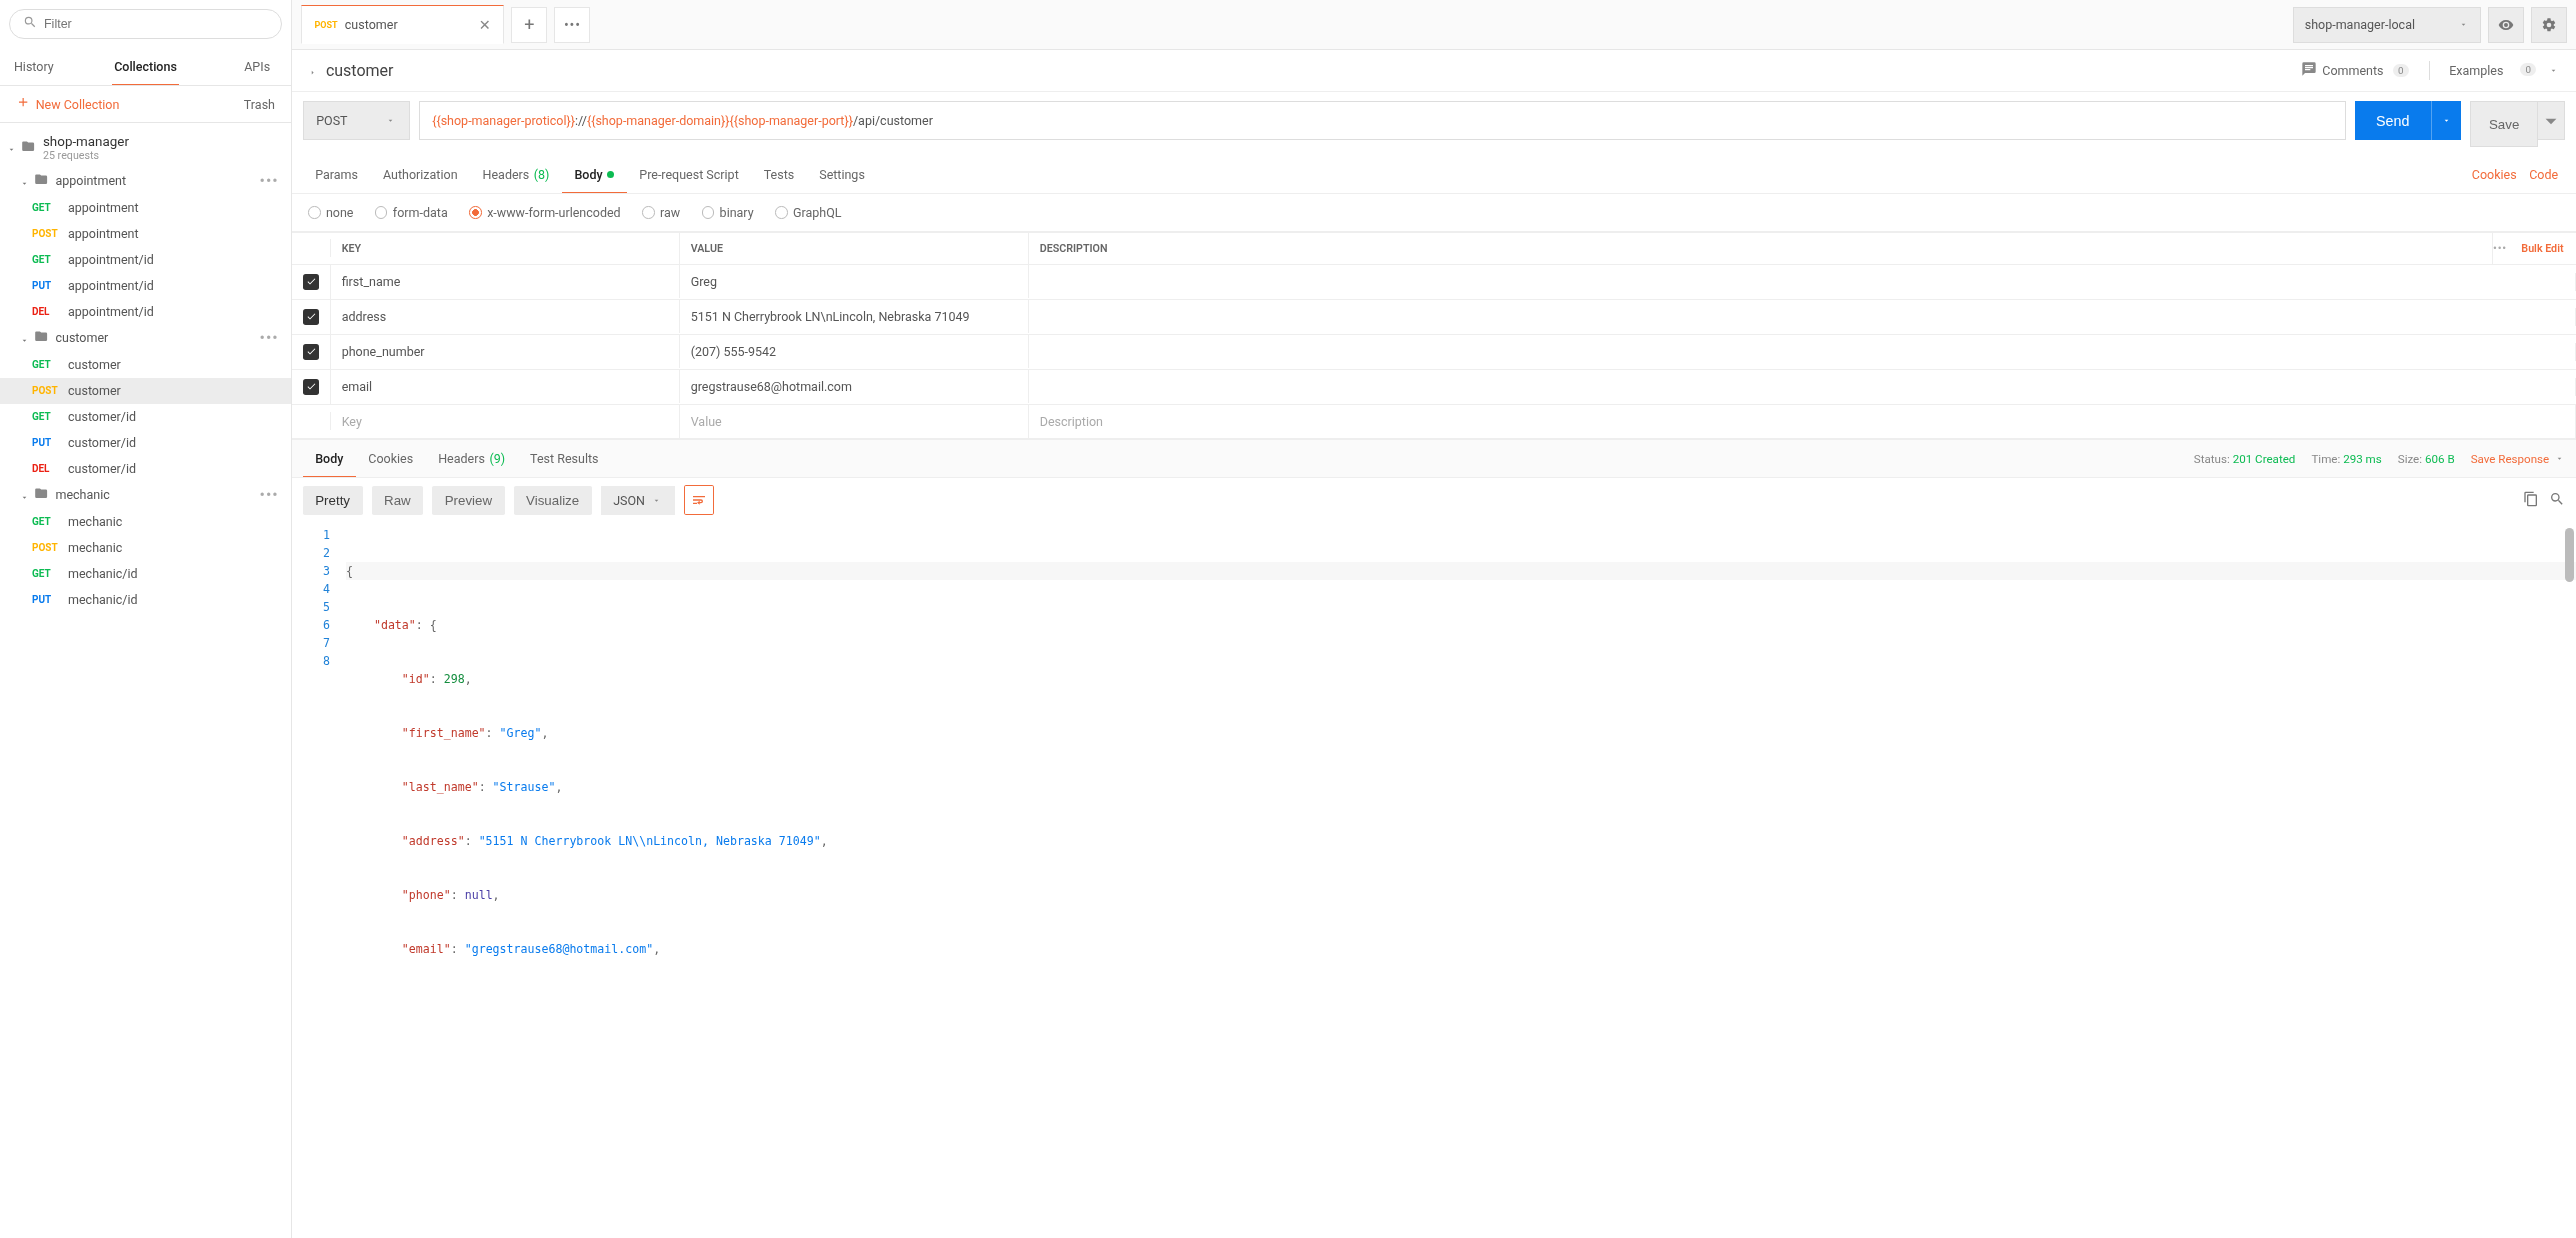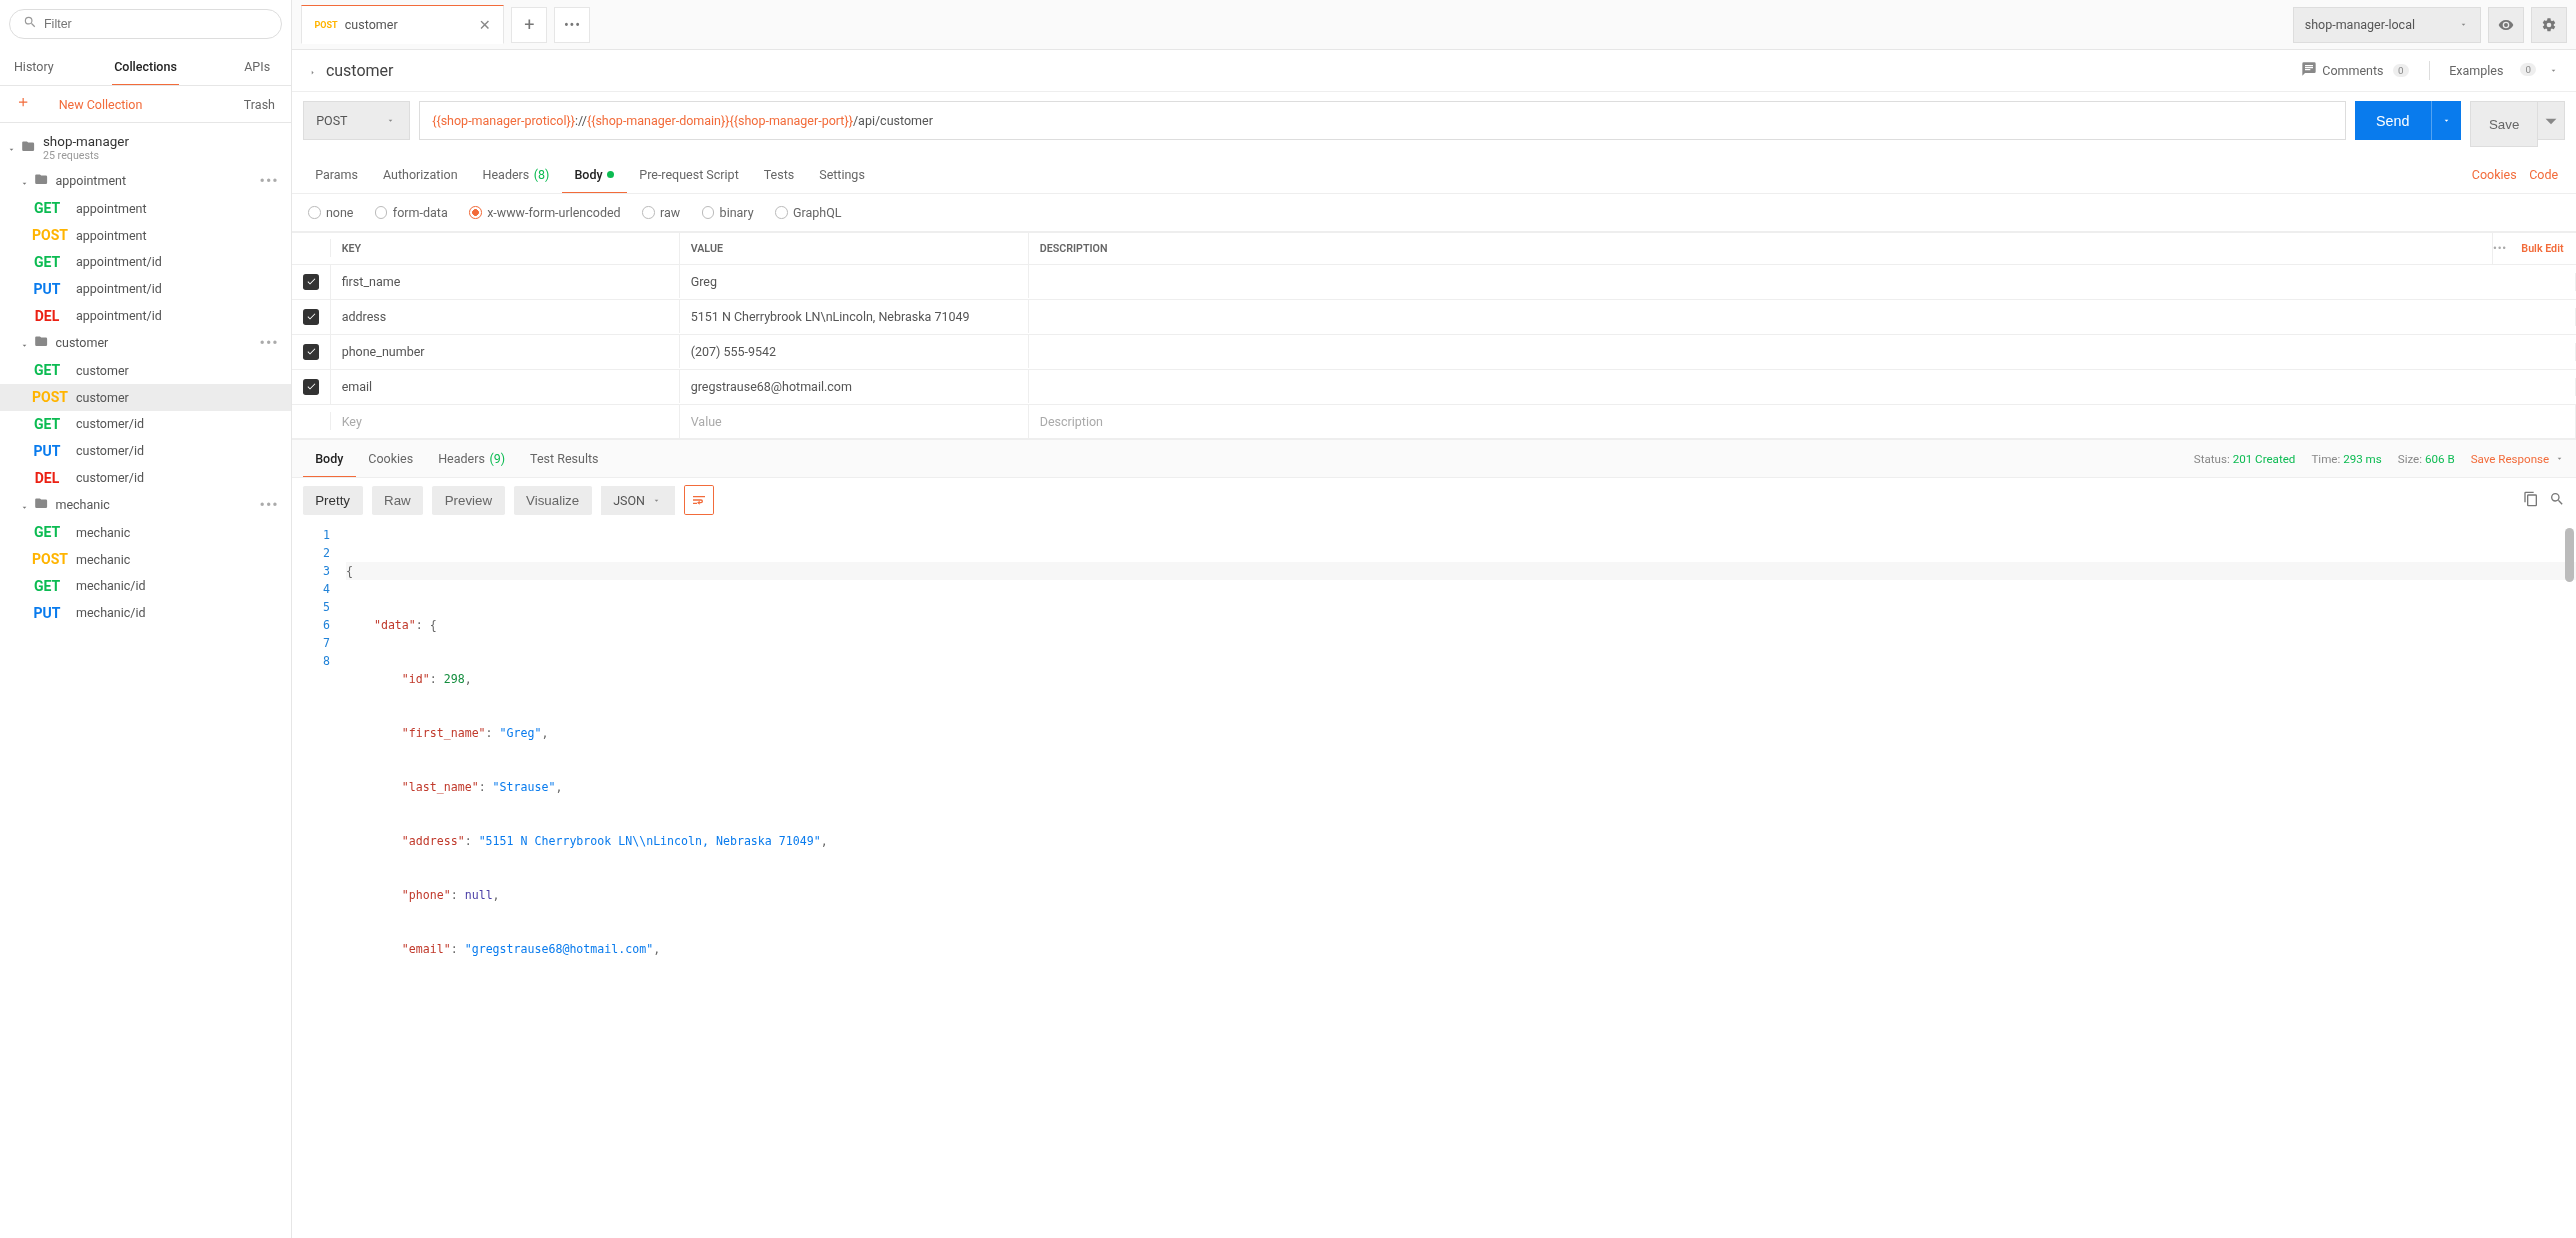--- a/index.html
+++ b/index.html
@@ -9,36 +9,36 @@
 
 .sidebar { width:292px; min-width:292px; border-right:0.9px solid #e6e6e6; display:flex; flex-direction:column; background:#fff; }
 .sidebar-top { padding:9px; }
 .search-wrap { display:flex; align-items:center; border:0.9px solid #ddd; border-radius:18px; padding:5.4px 12.5px; background:#fff; }
 .search-wrap svg { width:14.3px; height:14.3px; fill:#999; margin-right:7.2px; }
 .search-wrap input { border:none; outline:none; flex:1; font-size:12.5px; color:#999; background:transparent; }
 .sidebar-tabs { display:flex; border-bottom:0.9px solid #e6e6e6;gap:44px; }
 .sidebar-tab { flex:1; text-align:center; padding:10.7px 0; cursor:pointer; color:#666; }
 .sidebar-tab.active { color:#222; font-weight:500; border-bottom:1.8px solid #f26b3a; }
 .sidebar-actions { display:flex; justify-content:space-between; padding:9px 16px; border-bottom:0.9px solid #e6e6e6; align-items:center; }
-.new-collection { color:#f26b3a; display:flex; align-items:center; cursor:pointer; font-size:12.5px;gap:23px; }
+.new-collection { color:#f26b3a; display:flex; align-items:center; cursor:pointer; font-size:12.5px; }
 .new-collection svg { width:14.3px; height:14.3px; fill:#f26b3a; margin-right:5.4px; }
 .trash-link { color:#666; cursor:pointer; }
 .tree { flex:1; overflow:auto; padding:5.4px 0; }
 .tree-row { display:flex; align-items:center; padding:5.4px 7.2px; cursor:pointer; position:relative; }
 .tree-row.selected { background:#ececec; }
 .arrow { width:10.7px; height:10.7px; margin-right:3.6px; }
 .arrow svg { width:9px; height:9px; fill:#777; }
 .folder-ic svg { width:14.3px; height:14.3px; fill:#888; margin-right:7.2px; }
 .coll-title { font-size:13.4px; color:#333; }
 .coll-sub { font-size:10.7px; color:#999; }
 .coll-head { display:flex; flex-direction:column; }
 .folder-row { padding-left:19.7px; }
 .folder-name { color:#555; }
 .req-row { padding-left:32px; padding-top:5.4px; padding-bottom:5.4px; }
-.req-method { width:30px; text-align:center; font-size:14px; font-weight:700; margin-right:14px; }
+.req-method { width:30px; text-align:left; font-size:10px; font-weight:700; margin-right:6px; }
 .m-GET { color:#0cbb52; }
 .m-POST { color:#ffb400; }
 .m-PUT { color:#097bed; }
 .m-DEL { color:#eb2013; }
 .dots { position:absolute; right:12.5px; color:#aaa; font-size:16px; letter-spacing:0.9px; }
 
 
 .main { flex:1; display:flex; flex-direction:column; min-width:0; }
 .topbar { display:flex; align-items:center; padding:0 9px; height:50px; border-bottom:0.9px solid #e6e6e6; background:#fafafa; }
 .tabstrip { display:flex; align-items:center; height:100%; }

